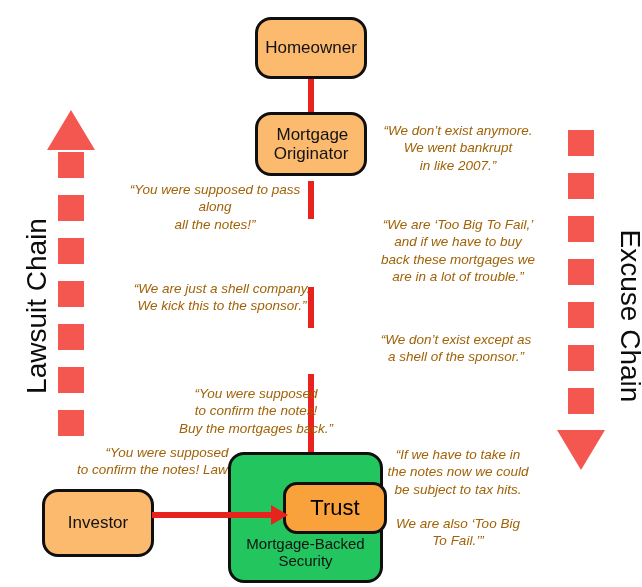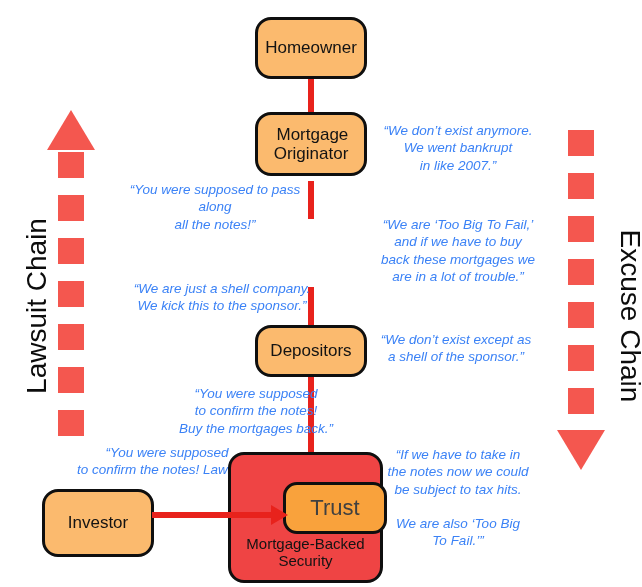--- a/index.html
+++ b/index.html
@@ -41,21 +41,21 @@
   #node-originator{ left: 255px; top: 112px; width: 112px; height: 64px; }
   #node-sponsor   { left: 255px; top: 216px; width: 112px; height: 74px; }
   #node-depositors{ left: 255px; top: 325px; width: 112px; height: 52px; }
   #node-investor  { left: 42px;  top: 489px; width: 112px; height: 68px; }
 
   
   #node-mbs {
     position: absolute;
     box-sizing: border-box;
     left: 228px; top: 452px; width: 155px; height: 131px;
-    background: #ef4444;
+    background: #22c55e;
     border: 3px solid #0f0f0f;
     border-radius: 16px;
     z-index: 5;
   }
   #mbs-caption {
     position: absolute;
     left: 0; right: 0; bottom: 10px;
     text-align: center;
     font-size: 15px;
     line-height: 1.18;
@@ -63,21 +63,21 @@
   }
   #node-trust {
     position: absolute;
     box-sizing: border-box;
     left: 283px; top: 482px; width: 104px; height: 52px;
     background: #F9A23C;
     border: 3px solid #0f0f0f;
     border-radius: 14px;
     display: flex; align-items: center; justify-content: center;
     font-size: 22px;
-    color: #404040;
+    color: #000000;
     z-index: 7;
   }
 
   
   .spine {
     position: absolute;
     background: #E8221C;
     width: 6px;
     z-index: 2;
   }
@@ -158,21 +158,21 @@
     transform: rotate(90deg);
   }
 
   
   .quote {
     position: absolute;
     font-family: "Liberation Sans", sans-serif;
     font-style: italic;
     font-size: 13.5px;
     line-height: 1.28;
-    color: #3b82f6;
+    color: #a16207;
     text-align: center;
     z-index: 4;
     white-space: pre-line;
   }
   #q-originator { left: 378px; top: 122px; width: 160px; }
   #q-pass-notes  { left: 124px; top: 181px; width: 182px; }
   #q-sponsor     { left: 376px; top: 216px; width: 164px; }
   #q-shell       { left: 132px; top: 280px; width: 180px; }
   #q-depositors  { left: 376px; top: 331px; width: 160px; }
   #q-confirm     { left: 174px; top: 385px; width: 164px; }
@@ -217,23 +217,20 @@
   <div class="node" id="node-homeowner">
     <span class="lbl">Homeowner</span>
   </div>
 
   <div class="node" id="node-originator">
     <span class="lbl" style="white-space:pre-line;">Mortgage
 Originator</span>
   </div>
 
 
-  <div class="node" id="node-depositors">
-    <span class="lbl">Depositors</span>
-  </div>
 
   <div class="node" id="node-investor">
     <span class="lbl">Investor</span>
   </div>
 
   <div id="node-mbs">
     <div id="mbs-caption" style="white-space:pre-line;">Mortgage-Backed
 Security</div>
   </div>
   <div id="node-trust">

